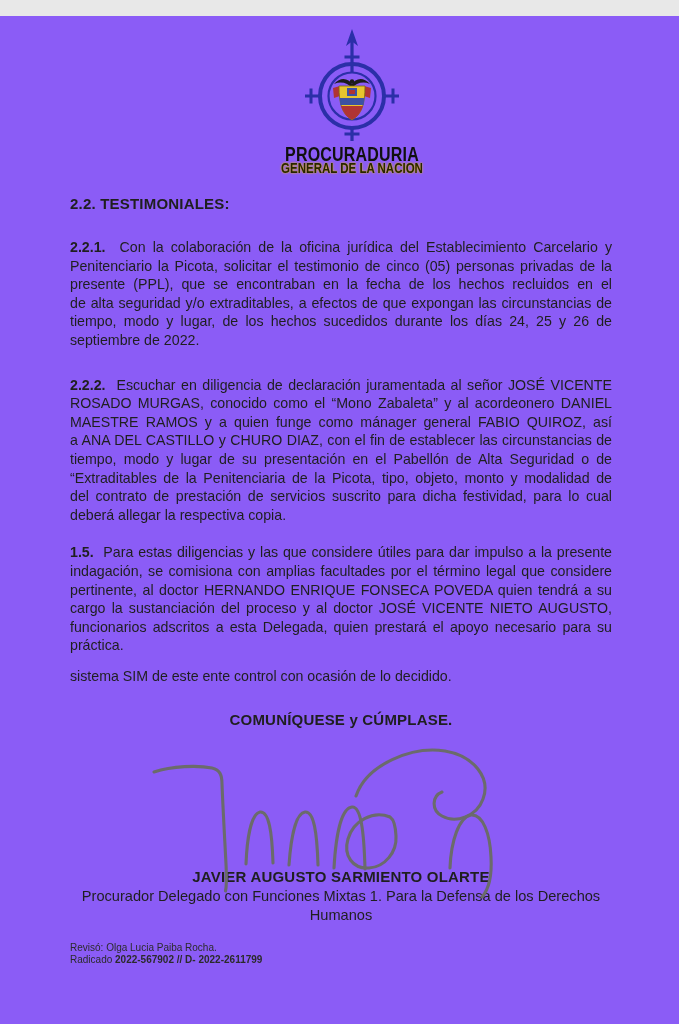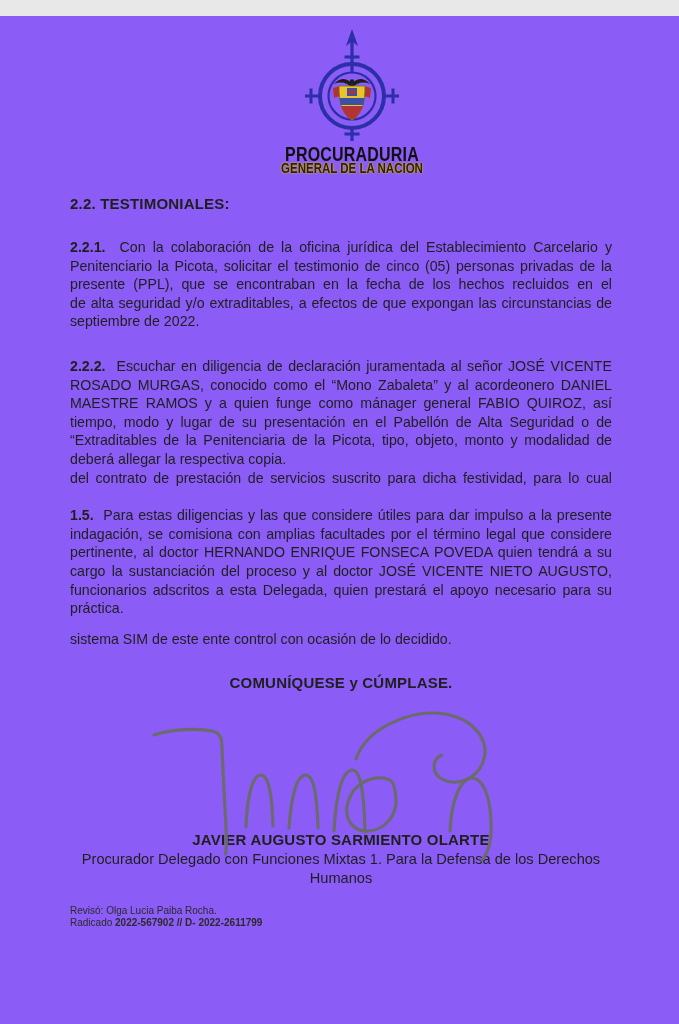--- a/index.html
+++ b/index.html
@@ -90,30 +90,32 @@
     </div>
 
     <div class="heading">2.2. TESTIMONIALES:</div>
 
     <div class="doc-body" id="doc-body">
         <div class="para">
           <div class="line"><b>2.2.1.</b>&nbsp; Con la colaboración de la oficina jurídica del Establecimiento Carcelario y</div>
           <div class="line">Penitenciario la Picota, solicitar el testimonio de cinco (05) personas privadas de la</div>
           <div class="line">presente (PPL), que se encontraban en la fecha de los hechos recluidos en el pabellón</div>
           <div class="line">de alta seguridad y/o extraditables, a efectos de que expongan las circunstancias de</div>
+          <div class="line">tiempo, modo y lugar, de los hechos sucedidos durante los días 24, 25 y 26 de</div>
           <div class="line last">septiembre de 2022.</div>
         </div>
         <div class="para">
           <div class="line"><b>2.2.2.</b>&nbsp; Escuchar en diligencia de declaración juramentada al señor JOSÉ VICENTE</div>
           <div class="line">ROSADO MURGAS, conocido como el “Mono Zabaleta” y al acordeonero DANIEL</div>
           <div class="line">MAESTRE RAMOS y a quien funge como mánager general FABIO QUIROZ, así como</div>
+          <div class="line">a ANA DEL CASTILLO y CHURO DIAZ, con el fin de establecer las circunstancias de</div>
           <div class="line">tiempo, modo y lugar de su presentación en el Pabellón de Alta Seguridad o de</div>
           <div class="line">“Extraditables de la Penitenciaria de la Picota, tipo, objeto, monto y modalidad de pago</div>
+          <div class="line">del contrato de prestación de servicios suscrito para dicha festividad, para lo cual</div>
           <div class="line last">deberá allegar la respectiva copia.</div>
-          <div class="line">del contrato de prestación de servicios suscrito para dicha festividad, para lo cual</div>
         </div>
         <div class="para">
           <div class="line"><b>1.5.</b>&nbsp; Para estas diligencias y las que considere útiles para dar impulso a la presente</div>
           <div class="line">indagación, se comisiona con amplias facultades por el término legal que considere</div>
           <div class="line">pertinente, al doctor HERNANDO ENRIQUE FONSECA POVEDA quien tendrá a su</div>
           <div class="line">cargo la sustanciación del proceso y al doctor JOSÉ VICENTE NIETO AUGUSTO,</div>
           <div class="line">funcionarios adscritos a esta Delegada, quien prestará el apoyo necesario para su</div>
           <div class="line last">práctica.</div>
         </div>
         <div class="para">

